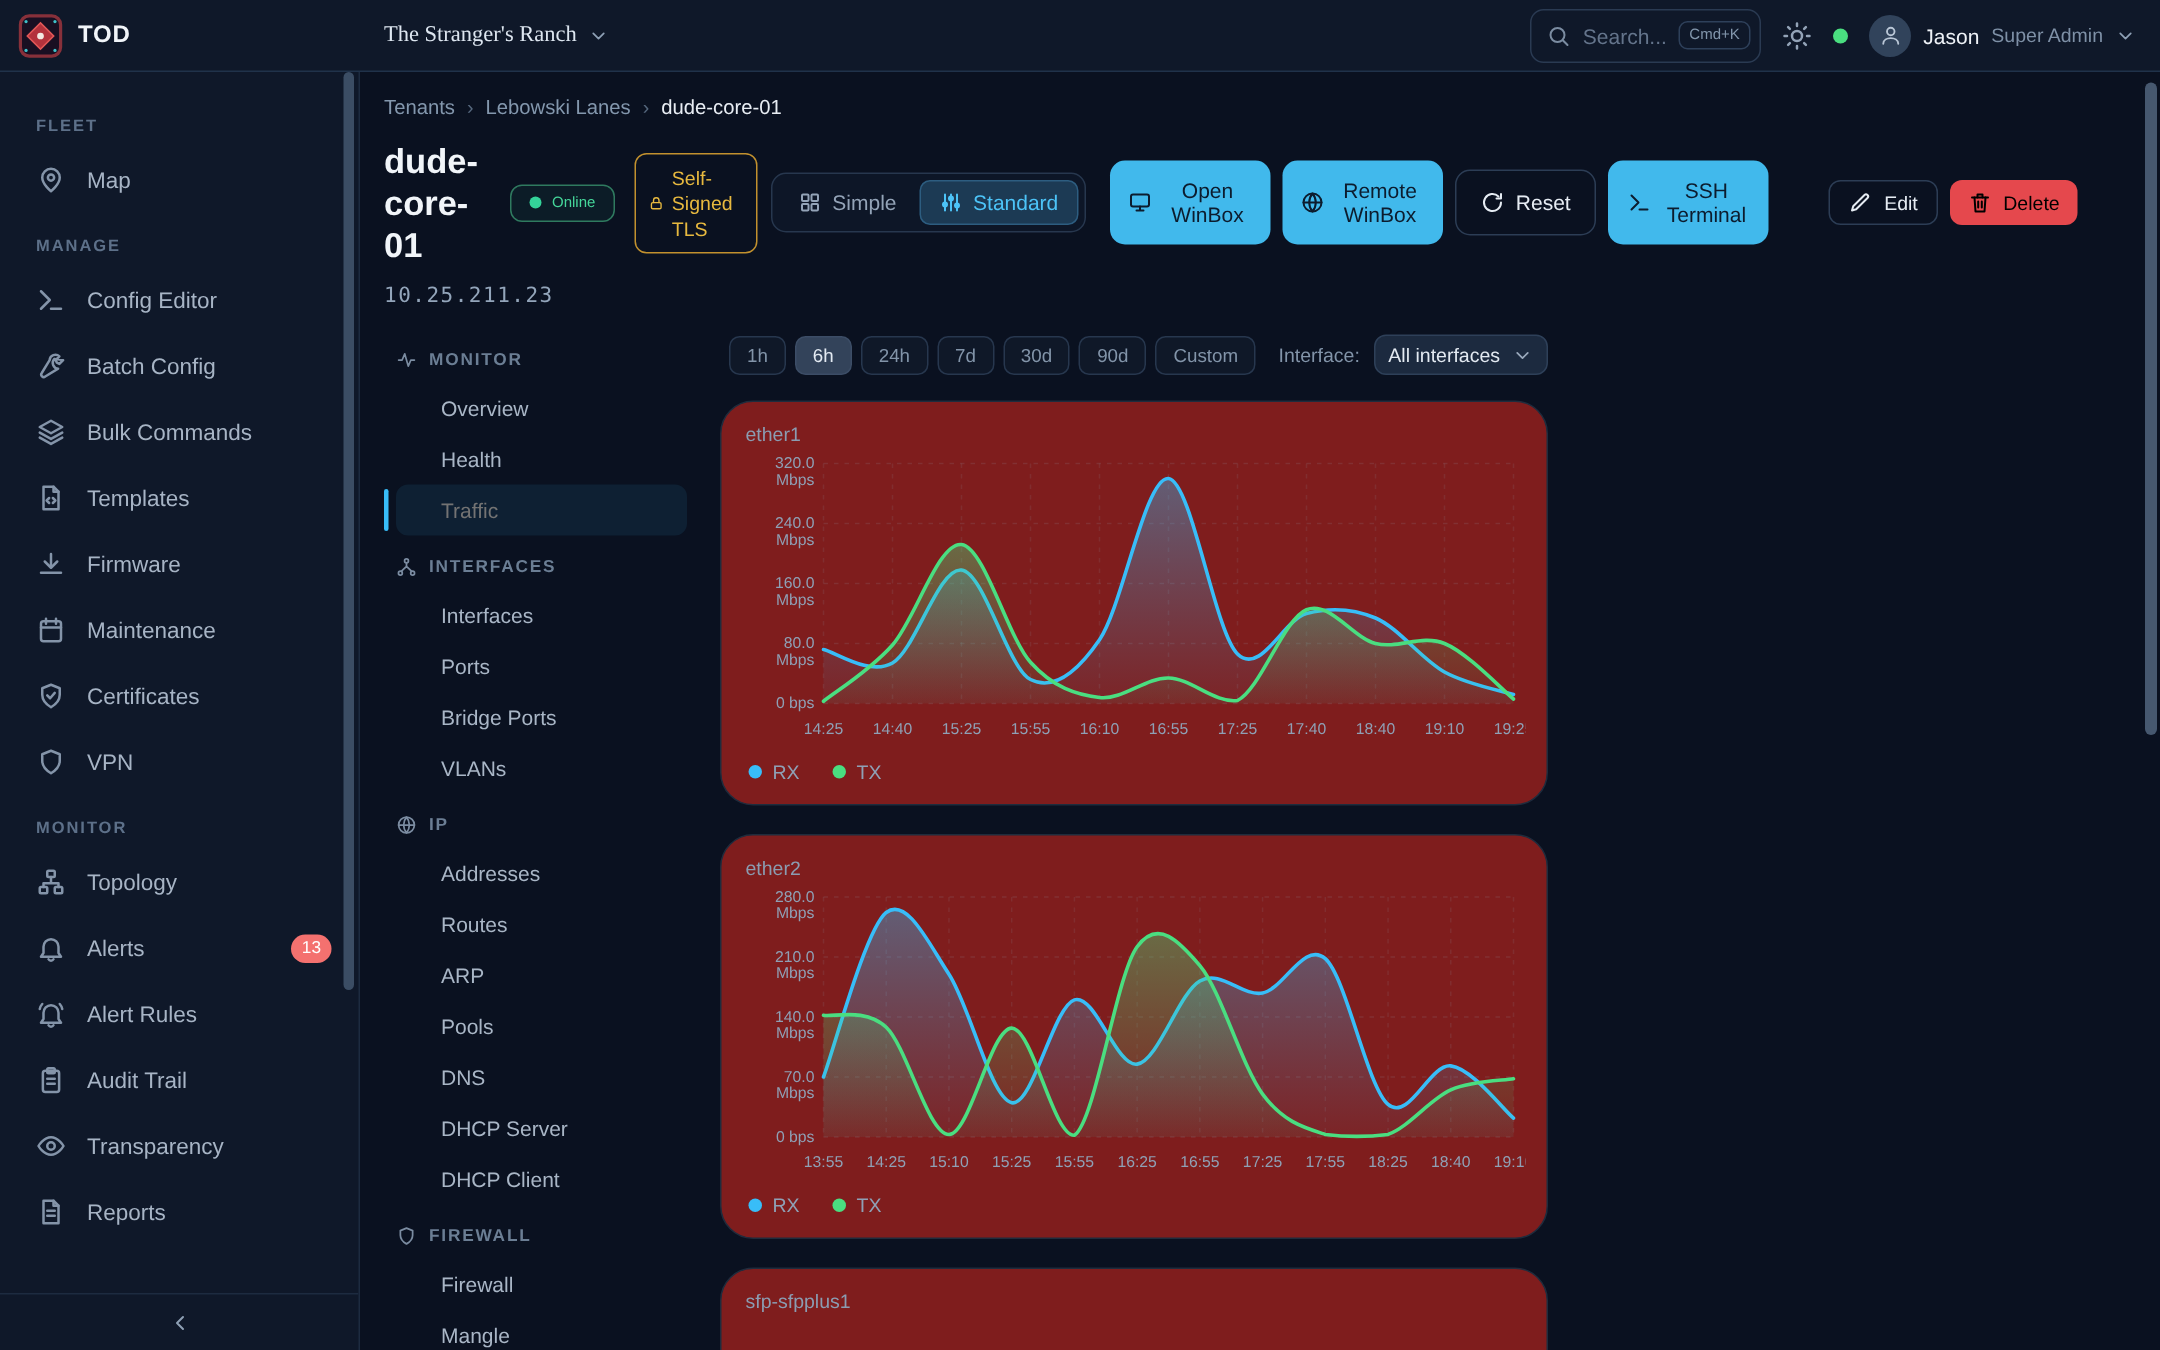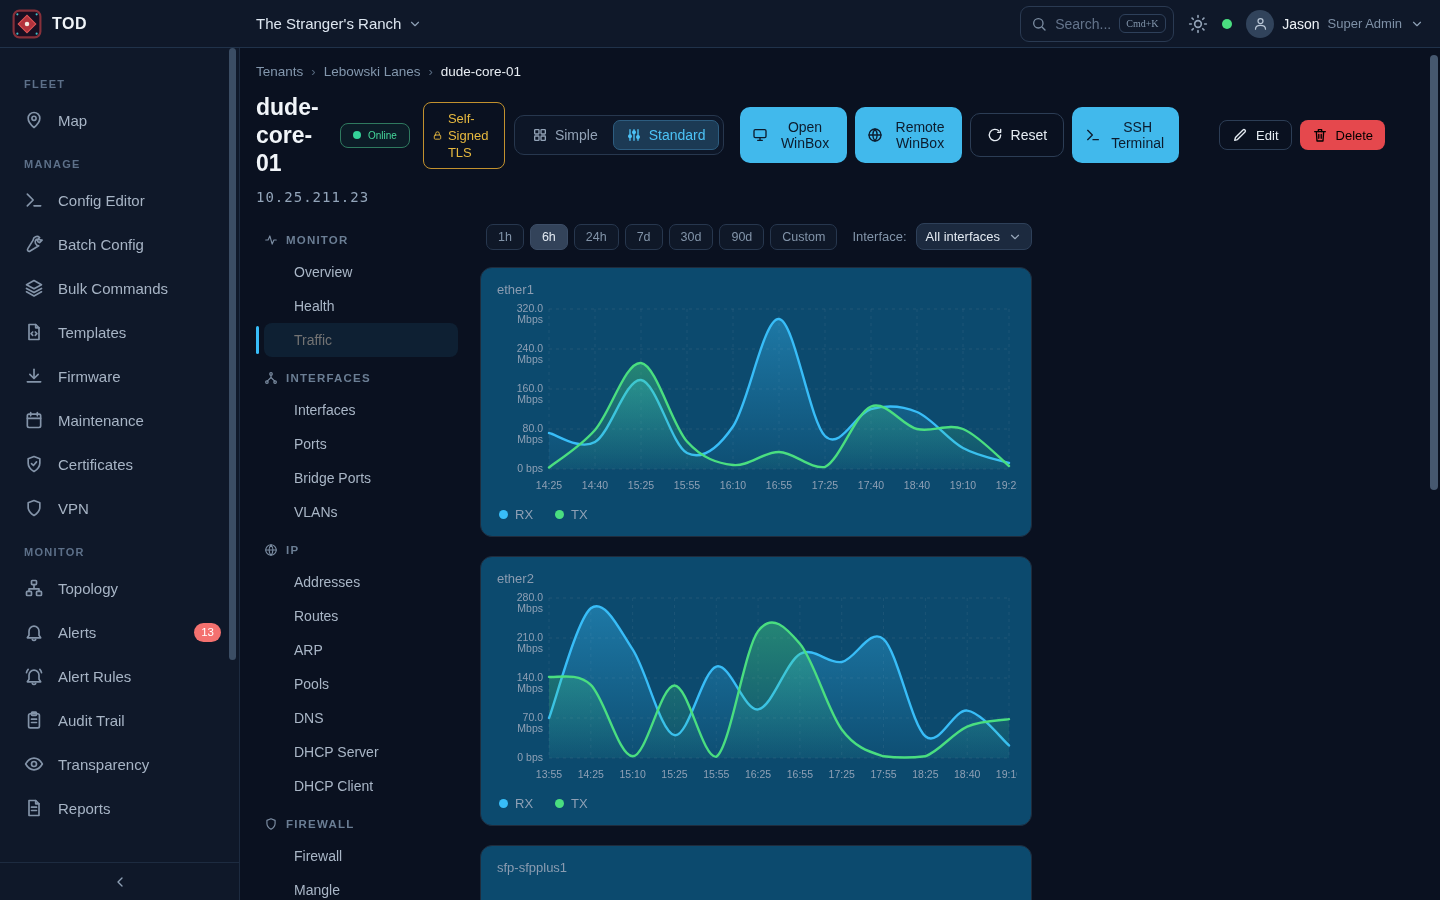--- a/index.html
+++ b/index.html
@@ -12,29 +12,29 @@
   .ic16 { width:16px; height:16px; }
 
   
   .topbar { position:absolute; top:0; left:0; width:1440px; height:48px; display:flex;
     background:#0f1829; border-bottom:1px solid #20324a; z-index:5; }
   .topbar-left { width:240px; display:flex; align-items:center; gap:10px; padding-left:12px; }
   .logo { width:30px; height:30px; display:inline-flex; }
   .app-name { font-size:16px; font-weight:bold; letter-spacing:.5px; color:#f1f5f9; }
   .topbar-main { flex:1; display:flex; align-items:center; padding:0 16px; gap:14px; }
   .tenant { display:flex; align-items:center; gap:7px; background:none; border:none;
-    color:#dde6f0; font-size:15px; font-family:Liberation Sans, sans-serif; cursor:pointer; }
+    color:#dde6f0; font-size:15px; font-family:Liberation Serif, serif; cursor:pointer; }
   .tenant .ic14 { color:#8ea0b5; }
   .spacer { flex:1; }
   .search { width:154px; height:36px; border:1px solid #2a3a52; border-radius:9px;
     display:flex; align-items:center; gap:8px; padding:0 8px 0 10px; color:#64748b; cursor:text; }
   .search .ic16 { color:#7b8ca1; }
   .search .ph { flex:1; font-size:14px; }
   .kbd { font-size:10px; color:#8296ac; border:1px solid #2e405a; border-radius:6px;
-    padding:3px 6px; font-family:Liberation Serif, serif; }
+    padding:3px 6px; font-family:Liberation Sans, sans-serif; }
   .iconbtn { background:none; border:none; color:#93a3b7; cursor:pointer; display:flex; }
   .statusdot { width:10px; height:10px; border-radius:50%; background:#4ade80; }
   .user { display:flex; align-items:center; gap:8px; cursor:pointer; }
   .avatar { width:28px; height:28px; border-radius:50%; background:#31435b; color:#b9c6d6;
     display:flex; align-items:center; justify-content:center; }
   .avatar .ic { width:15px; height:15px; }
   .uname { font-size:14px; color:#eef2f7; }
   .urole { font-size:13px; color:#7e90a6; }
   .user .ic14 { color:#8ea0b5; }
 
@@ -114,21 +114,21 @@
   .ranges { display:flex; gap:6px; }
   .time-btn { font-family:inherit; font-size:12.5px; color:#8294a9; background:rgba(20,31,48,.5);
     border:1px solid #27374e; border-radius:7px; height:26px; padding:0 11px; cursor:pointer; }
   .time-btn.sel { background:#33435a; border-color:#3c4d66; color:#e3eaf2; }
   .iface { margin-left:auto; display:flex; align-items:center; gap:9px; }
   .iface .lab { font-size:13px; color:#8294a9; }
   .select { display:flex; align-items:center; gap:8px; background:#1c2a3f; border:1px solid #2e4059;
     border-radius:8px; height:27px; padding:0 9px; font-size:13px; color:#e3eaf2; cursor:pointer; }
   .select .ic14 { color:#9aa9bc; }
 
-  .card { background:#0c4a6e; border:1px solid #1f2c3d; border-radius:12px; padding:14px 16px;
+  .card { background:#7f1d1d; border:1px solid #1f2c3d; border-radius:22px; padding:14px 16px;
     margin-bottom:19px; }
   .card .ctitle { font-size:13px; color:#8b9cb1; margin-bottom:2px; }
   .legend { display:flex; gap:22px; align-items:center; margin-top:4px; padding-left:2px; }
   .legend .li { display:flex; align-items:center; gap:7px; font-size:13px; color:#8fa0b5; }
   .legend .ldot { width:9px; height:9px; border-radius:50%; }
 
   .main-scroll { position:absolute; top:55px; right:2px; width:8px; height:435px;
     border-radius:5px; background:#46586f; z-index:9; }
 </style>
 </head>

